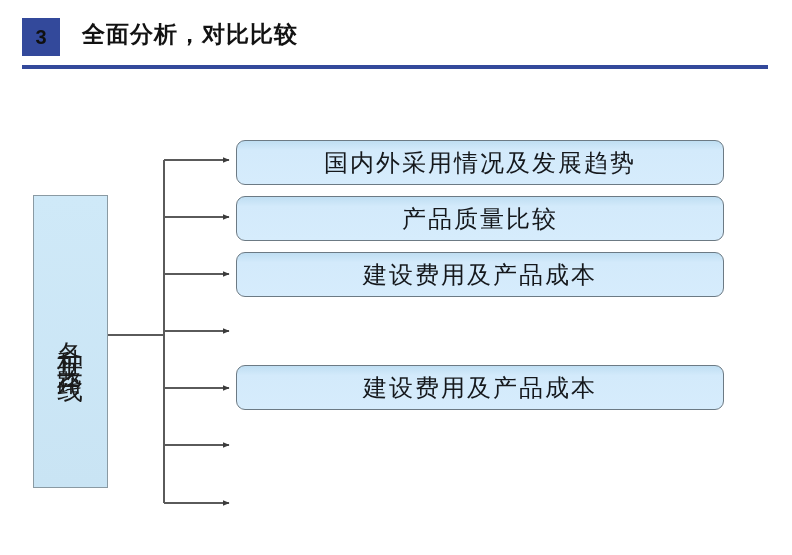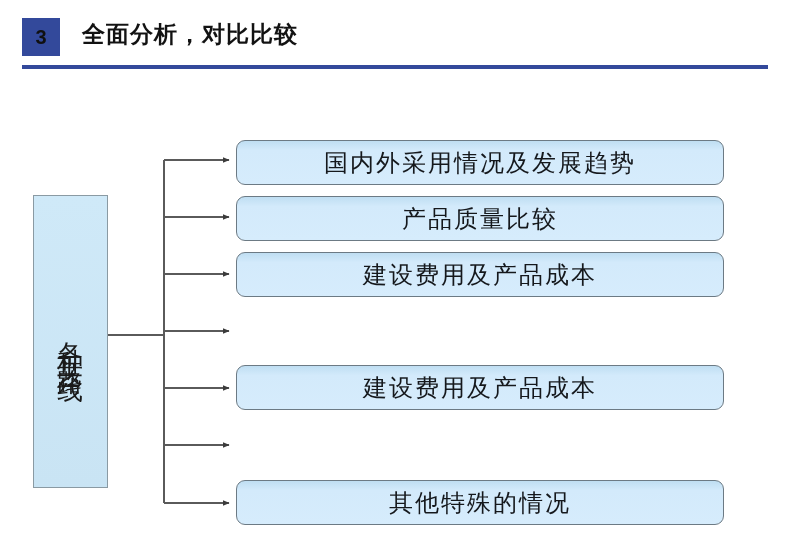--- a/index.html
+++ b/index.html
@@ -159,17 +159,14 @@
   </div>
   <div class="leaf-node" style="top:124px">
     <span class="leaf-label">产品质量比较</span>
   </div>
   <div class="leaf-node" style="top:180px">
     <span class="leaf-label">建设费用及产品成本</span>
   </div>
   <div class="leaf-node" style="top:293px">
     <span class="leaf-label">建设费用及产品成本</span>
   </div>
-  <div class="leaf-node" style="top:408px">
-    <span class="leaf-label">其他特殊的情况</span>
-  </div>
 
 </div>
 
 </body></html>

